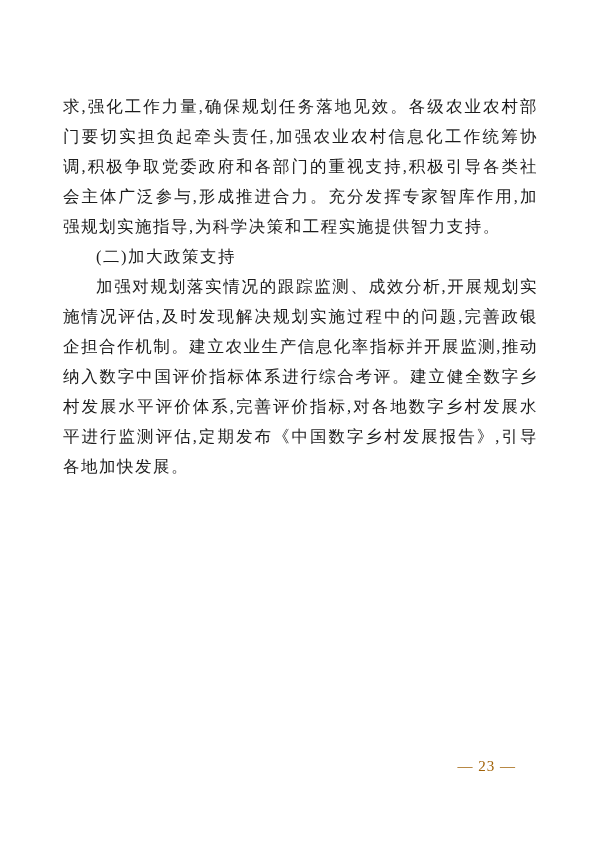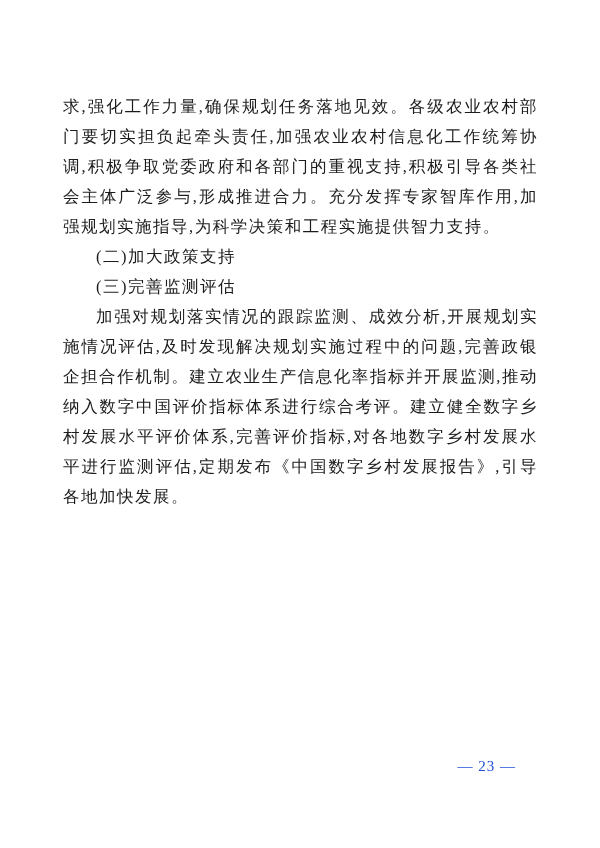--- a/index.html
+++ b/index.html
@@ -41,28 +41,27 @@
   }
   .text-area p.indent {
     text-indent: 2em;
   }
   .page-number {
     position: absolute;
     top: 758px;
     right: 84px;
     font-size: 15px;
     letter-spacing: 1px;
-    color: #1d4ed8;
+    color: #a16207;
     white-space: nowrap;
   }
 </style>
 </head>
 <body>
 
 <div class="page">
   <div class="text-area">
       <p>求,强化工作力量,确保规划任务落地见效。各级农业农村部门要切实担负起牵头责任,加强农业农村信息化工作统筹协调,积极争取党委政府和各部门的重视支持,积极引导各类社会主体广泛参与,形成推进合力。充分发挥专家智库作用,加强规划实施指导,为科学决策和工程实施提供智力支持。</p>
       <h3>(二)加大政策支持</h3>
-      <h3>(三)完善监测评估</h3>
       <p class="indent">加强对规划落实情况的跟踪监测、成效分析,开展规划实施情况评估,及时发现解决规划实施过程中的问题,完善政银企担合作机制。建立农业生产信息化率指标并开展监测,推动纳入数字中国评价指标体系进行综合考评。建立健全数字乡村发展水平评价体系,完善评价指标,对各地数字乡村发展水平进行监测评估,定期发布《中国数字乡村发展报告》,引导各地加快发展。</p>
     </div>
   <div class="page-number">— 23 —</div>
 </div>
 
 </body></html>

